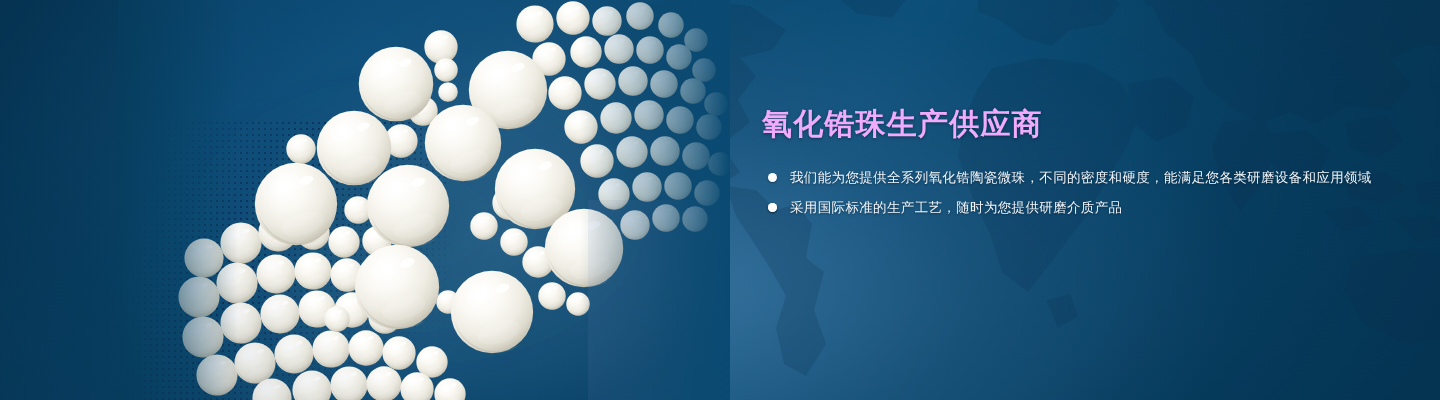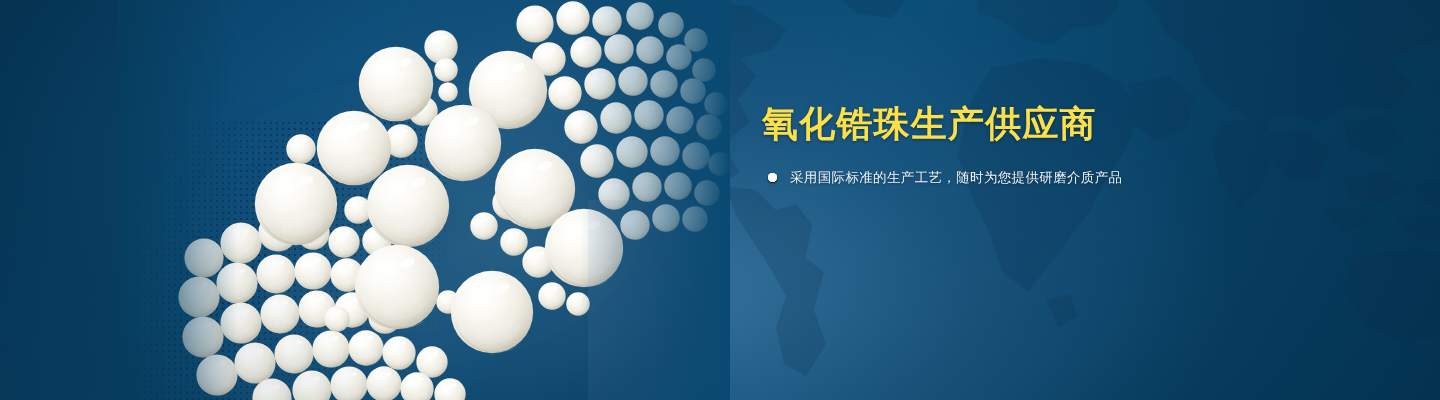--- a/index.html
+++ b/index.html
@@ -84,24 +84,24 @@
   .beads svg { display:block; width:100%; height:100%; }
 
   
   .copy {
     position: absolute;
     left: 762px; top: 104px;
     width: 640px;
   }
   .headline {
     margin: 0;
-    font-size: 36px;
+    font-size: 30px;
     font-weight: 700;
     line-height: 40px;
-    color: #fde047;
+    color: #f0abfc;
     letter-spacing: 1.2px;
     text-shadow: 0 1px 3px rgba(2,26,44,0.55);
   }
   .bullets {
     list-style: none;
     margin: 22px 0 0 0;
     padding: 0;
   }
   .bullet {
     position: relative;
@@ -334,20 +334,21 @@
   </div>
 
   <div class="bg-vignette"></div>
 
   <div class="copy">
     <h1 class="headline">氧化锆珠生产供应商</h1>
 
     <ul class="bullets">
       <li class="bullet">
         <span class="dot"></span>
+        <span>我们能为您提供全系列氧化锆陶瓷微珠，不同的密度和硬度，能满足您各类研磨设备和应用领域</span>
       </li>
       <li class="bullet">
         <span class="dot"></span>
       </li>
       <li class="bullet">
         <span class="dot"></span>
         <span>采用国际标准的生产工艺，随时为您提供研磨介质产品</span>
       </li>
     </ul>
   </div>

